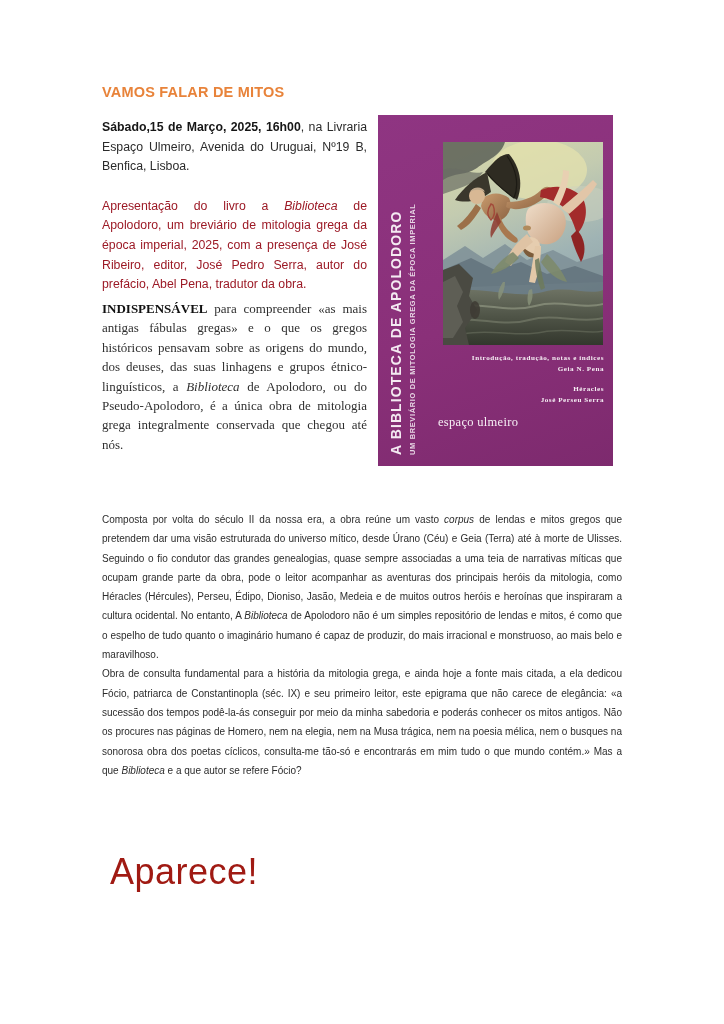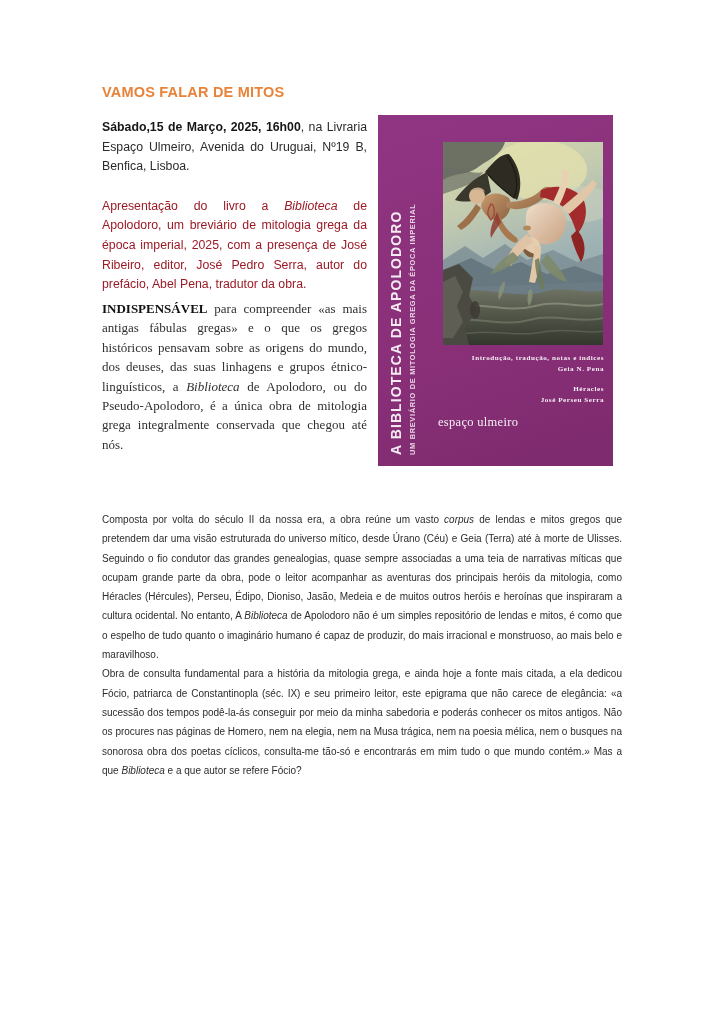--- a/index.html
+++ b/index.html
@@ -334,14 +334,15 @@
       <div class="cover-publisher">espaço ulmeiro</div>
     </div>
   </div>
 
   <div class="body-block">
     <p class="body-para"><span>Composta por volta do século II da nossa era, a obra reúne um vasto </span><i>corpus</i><span> de lendas e mitos gregos que pretendem dar uma visão estruturada do universo mítico, desde Úrano (Céu) e Geia (Terra) até à morte de Ulisses. Seguindo o fio condutor das grandes genealogias, quase sempre associadas a uma teia de narrativas míticas que ocupam grande parte da obra, pode o leitor acompanhar as aventuras dos principais heróis da mitologia, como Héracles (Hércules), Perseu, Édipo, Dioniso, Jasão, Medeia e de muitos outros heróis e heroínas que inspiraram a cultura ocidental.  No entanto, A </span><i>Biblioteca</i><span> de Apolodoro não é um simples repositório de lendas e mitos, é como que o espelho de tudo quanto o imaginário humano é capaz de produzir, do mais irracional e monstruoso, ao mais belo e maravilhoso.</span></p>
 
     <p class="body-para"><span>Obra de consulta fundamental para a história da mitologia grega, e ainda hoje a fonte mais citada, a ela dedicou Fócio, patriarca de Constantinopla (séc. IX) e seu primeiro leitor, este epigrama que não carece de elegância: «a sucessão dos tempos podê-la-ás conseguir por meio da minha sabedoria e poderás conhecer os mitos antigos. Não os procures nas páginas de Homero, nem na elegia, nem na Musa trágica, nem na poesia mélica, nem o busques na sonorosa obra dos poetas cíclicos, consulta-me tão-só e encontrarás em mim tudo o que mundo contém.» Mas a que </span><i>Biblioteca</i><span> e a que autor se refere Fócio?</span></p>
   </div>
 
+  <div class="aparece">Aparece!</div>
 
 </div>
 
 </body></html>

